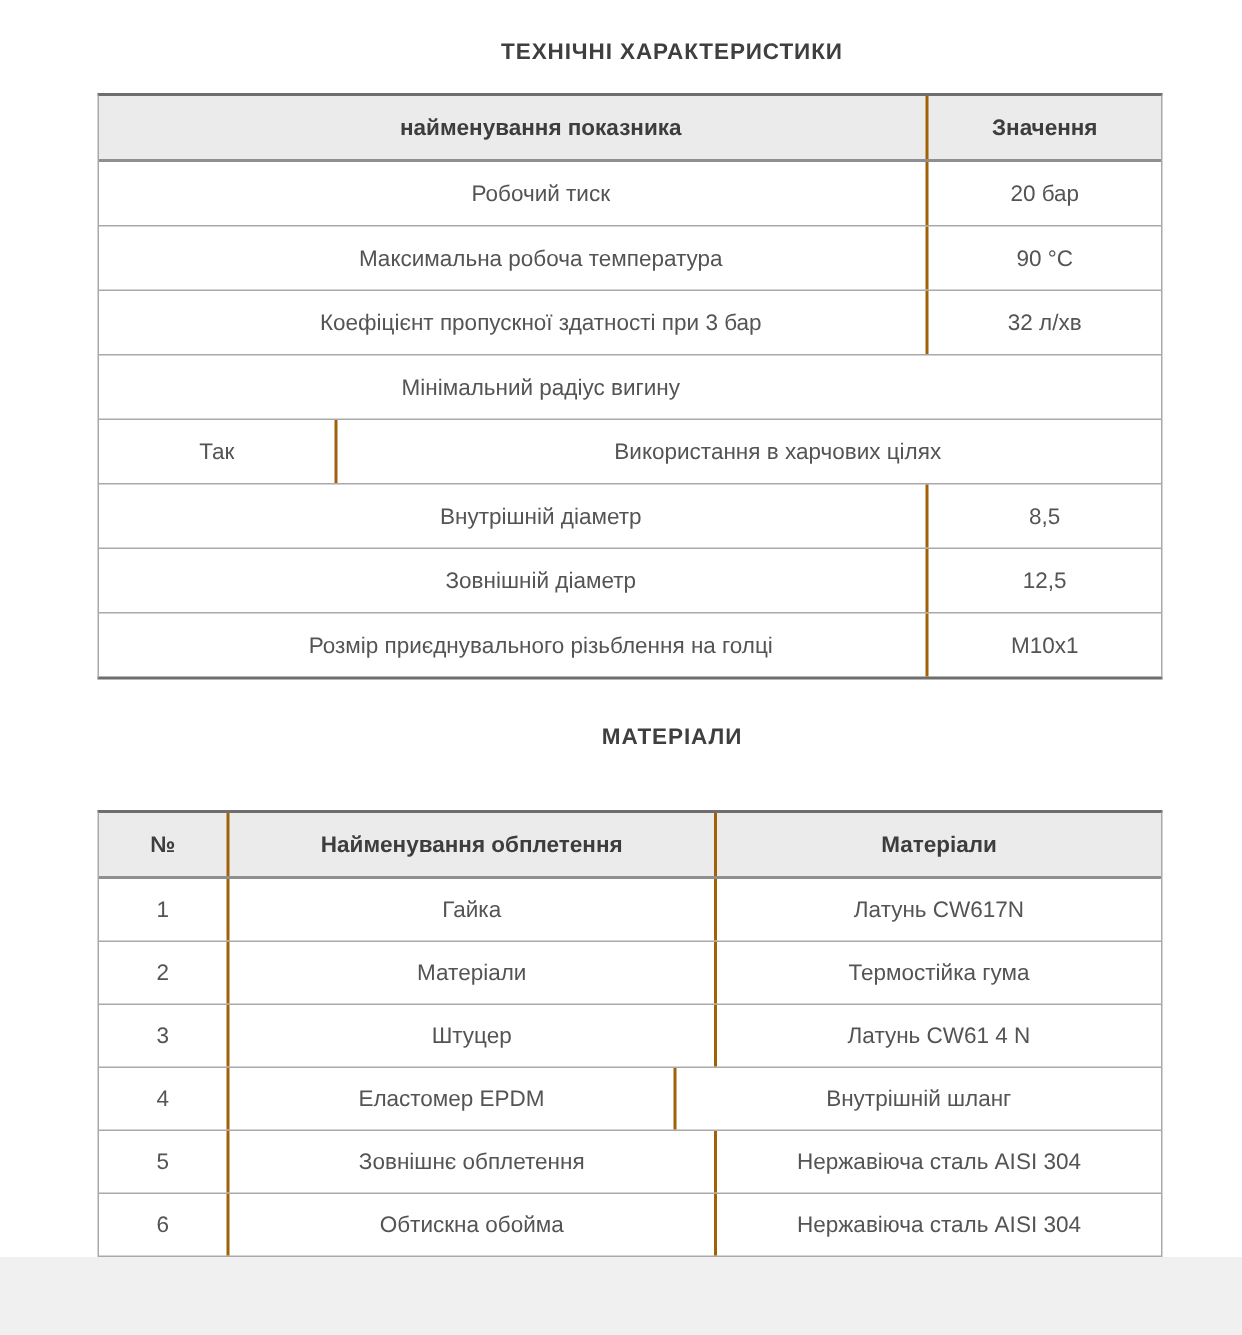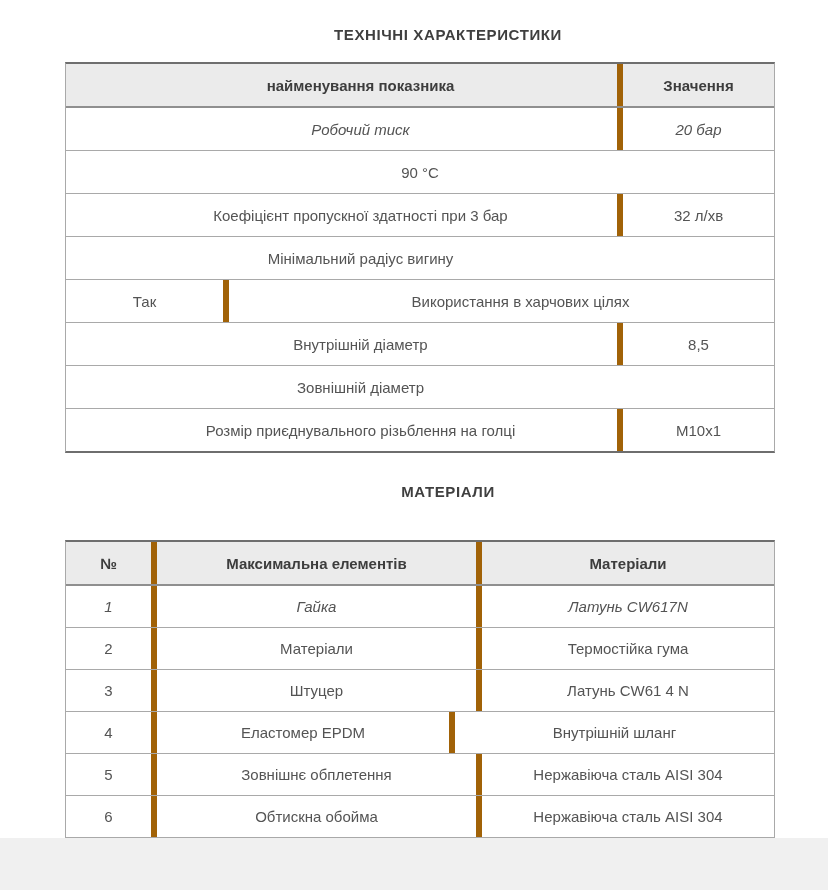--- a/index.html
+++ b/index.html
@@ -39,26 +39,26 @@
   .trow {
     display:flex;
     align-items:stretch;
     border-top:1px solid #a9a9a9;
   }
   .trow:first-child { border-top:none; }
   .trow.header {
     background:#ebebeb;
     border-bottom:2px solid #8f8f8f;
   }
-  .trow.header + .trow { border-top:none;font-style:italic; }
+  .trow.header + .trow { border-top:none; }
 
   .cell {
     display:flex; align-items:center; justify-content:center;
     text-align:center;
-    border-left:6px solid #a16207;
+    border-left:2px solid #a16207;
     box-sizing:border-box;
     font-size:15px;
     color:#545454;
     padding:0 6px;
   }
   .cell:first-child { border-left:none; }
   .trow.header .cell {
     font-weight:bold;
     color:#3d3d3d;
     font-size:15px;
@@ -109,52 +109,54 @@
   <div id="spec-table" class="tbl">
     <div class="trow header">
       <div class="cell col-name">найменування показника</div>
       <div class="cell col-value">Значення</div>
     </div>
     <div class="trow">
       <div class="cell col-name">Робочий тиск</div>
       <div class="cell col-value">20 бар</div>
     </div>
     <div class="trow">
+      <div class="cell col-name">Максимальна робоча температура</div>
       <div class="cell col-value">90 °C</div>
     </div>
     <div class="trow">
       <div class="cell col-name">Коефіцієнт пропускної здатності при 3 бар</div>
       <div class="cell col-value">32 л/хв</div>
     </div>
     <div class="trow">
       <div class="cell col-name">Мінімальний радіус вигину</div>
     </div>
     <div class="trow">
       <div class="cell col-value">Так</div>
       <div class="cell col-name">Використання в харчових цілях</div>
     </div>
     <div class="trow">
       <div class="cell col-name">Внутрішній діаметр</div>
       <div class="cell col-value">8,5</div>
     </div>
     <div class="trow">
       <div class="cell col-name">Зовнішній діаметр</div>
+      <div class="cell col-value">12,5</div>
     </div>
     <div class="trow">
       <div class="cell col-name">Розмір приєднувального різьблення на голці</div>
       <div class="cell col-value">M10x1</div>
     </div>
   </div>
 
   <div id="title-materials" class="section-title">МАТЕРІАЛИ</div>
 
   <div id="materials-table" class="tbl">
     <div class="trow header">
       <div class="cell col-num">№</div>
-      <div class="cell col-element">Максимальна елементів</div>
+      <div class="cell col-element">Найменування обплетення</div>
       <div class="cell col-material">Матеріали</div>
     </div>
     <div class="trow">
       <div class="cell col-num">1</div>
       <div class="cell col-element">Гайка</div>
       <div class="cell col-material">Латунь CW617N</div>
     </div>
     <div class="trow">
       <div class="cell col-num">2</div>
       <div class="cell col-element">Матеріали</div>

